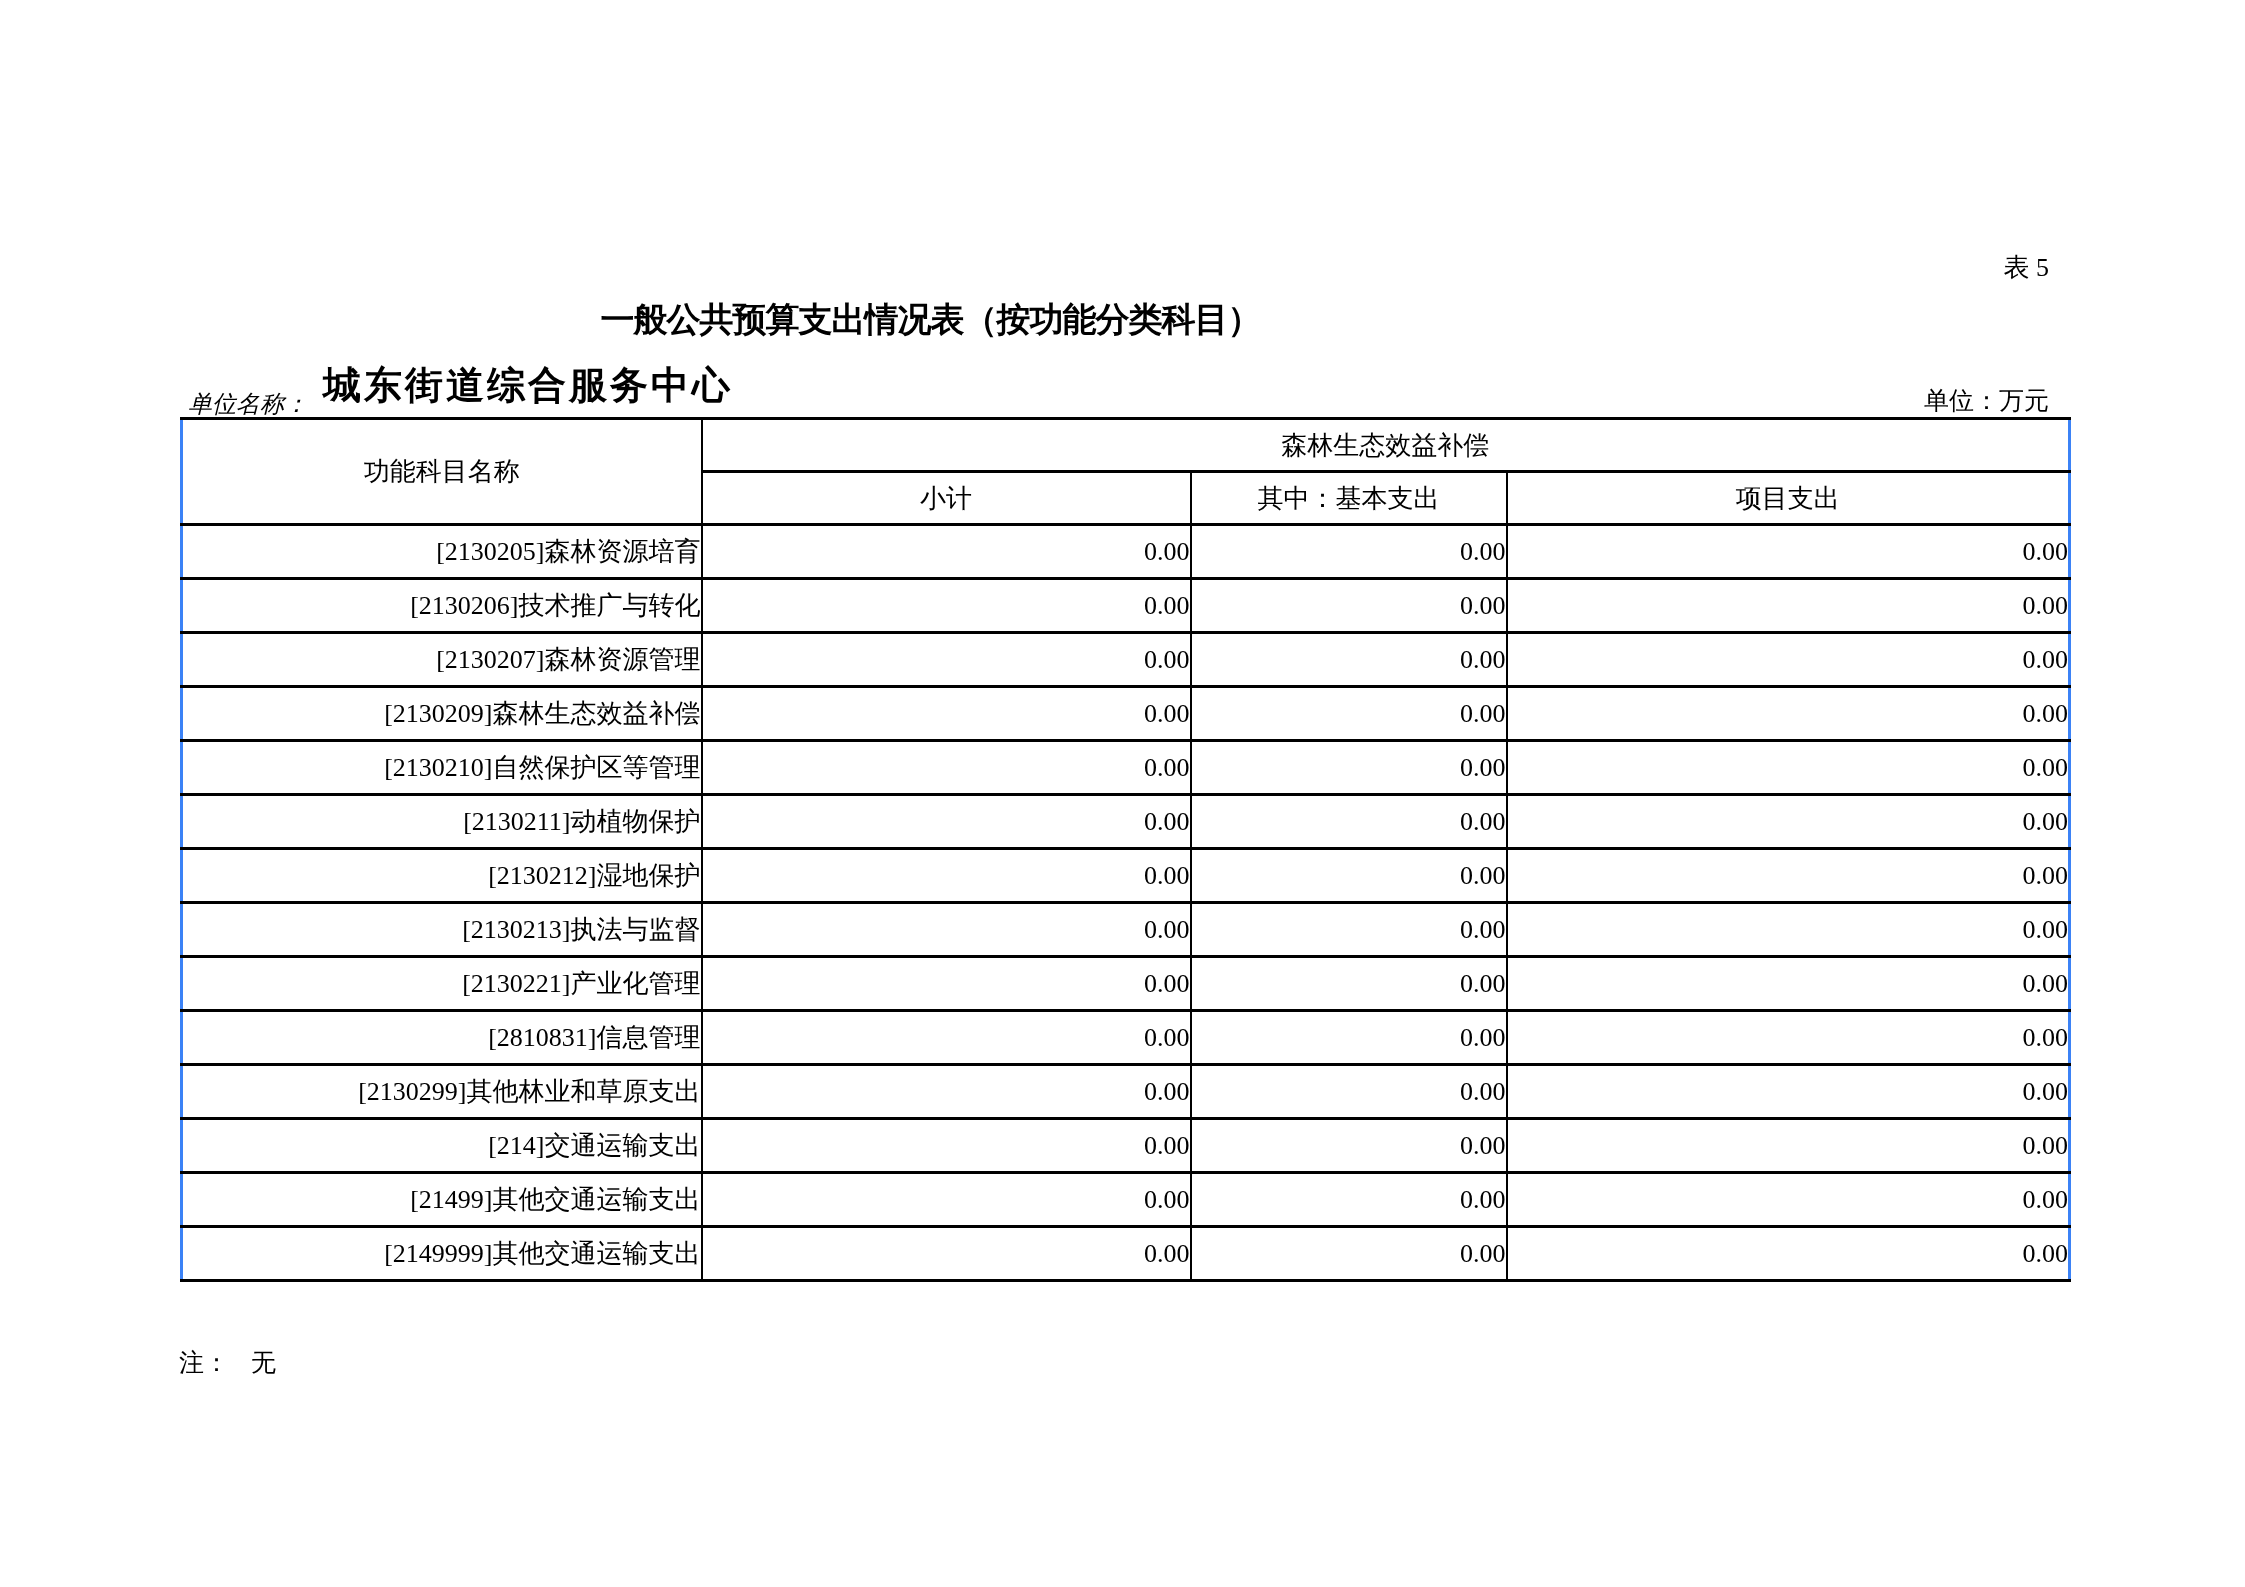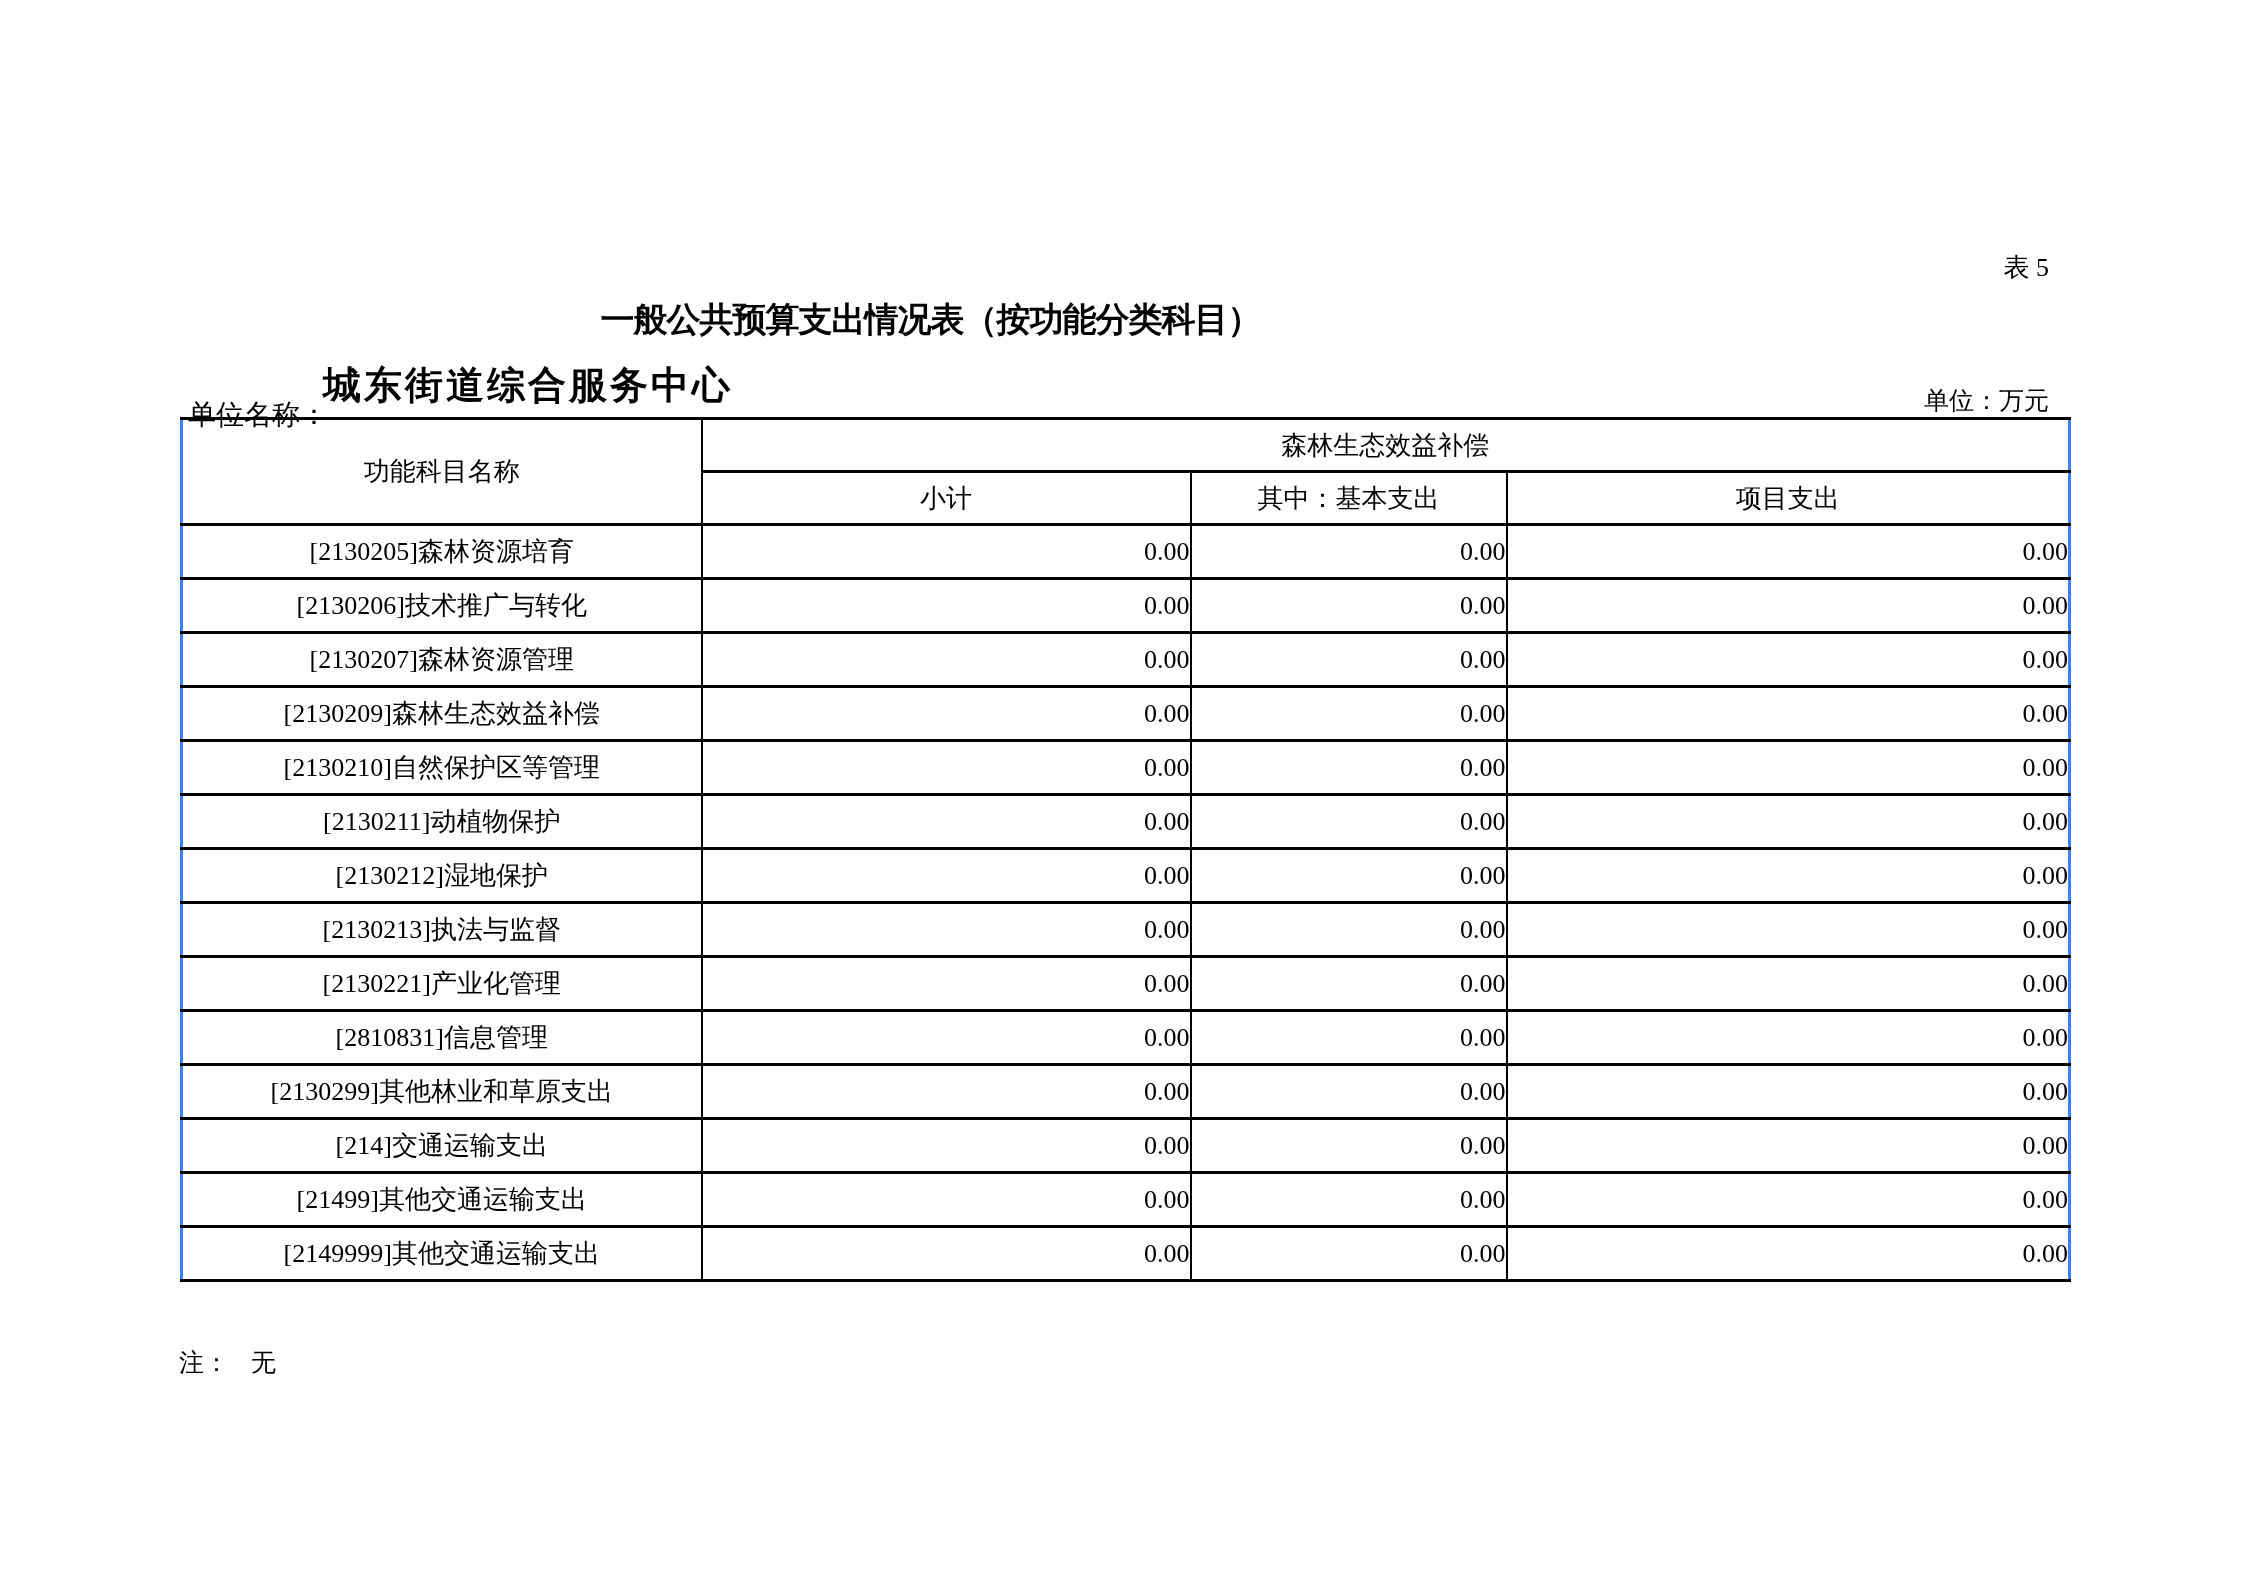--- a/index.html
+++ b/index.html
@@ -28,23 +28,24 @@
     width: 1861px;
     text-align: center;
     font-size: 34px;
     font-weight: bold;
     letter-spacing: -1px;
     white-space: nowrap;
   }
 
   .unit-name-label {
     position: absolute;
-    top: 396px;
+    top: 388px;
     left: 188px;
-    font-size: 28px;
+    font-size: 24px;
+    font-style: italic;
   }
   .unit-name {
     position: absolute;
     top: 360px;
     left: 323px;
     font-size: 38px;
     letter-spacing: 3px;
     font-weight: 700;
     white-space: nowrap;
   }
@@ -75,21 +76,21 @@
     padding: 0;
     vertical-align: middle;
     overflow: hidden;
     white-space: nowrap;
   }
   table.budget thead tr.group-row { height: 53px; }
   table.budget thead tr.sub-row   { height: 53px; }
   table.budget tbody tr           { height: 54px; }
 
   th.center { text-align: center; }
-  td.name   { text-align: center;  padding-left: 11px; }
+  td.name   { text-align: right;  padding-left: 11px; }
   td.num    { text-align: right; padding-right: 16px; }
 
   .note {
     position: absolute;
     top: 1306px;
     left: 179px;
     font-size: 25px;
     margin-top: 40px;
   }
   .note .note-value { margin-left: 22px; }

